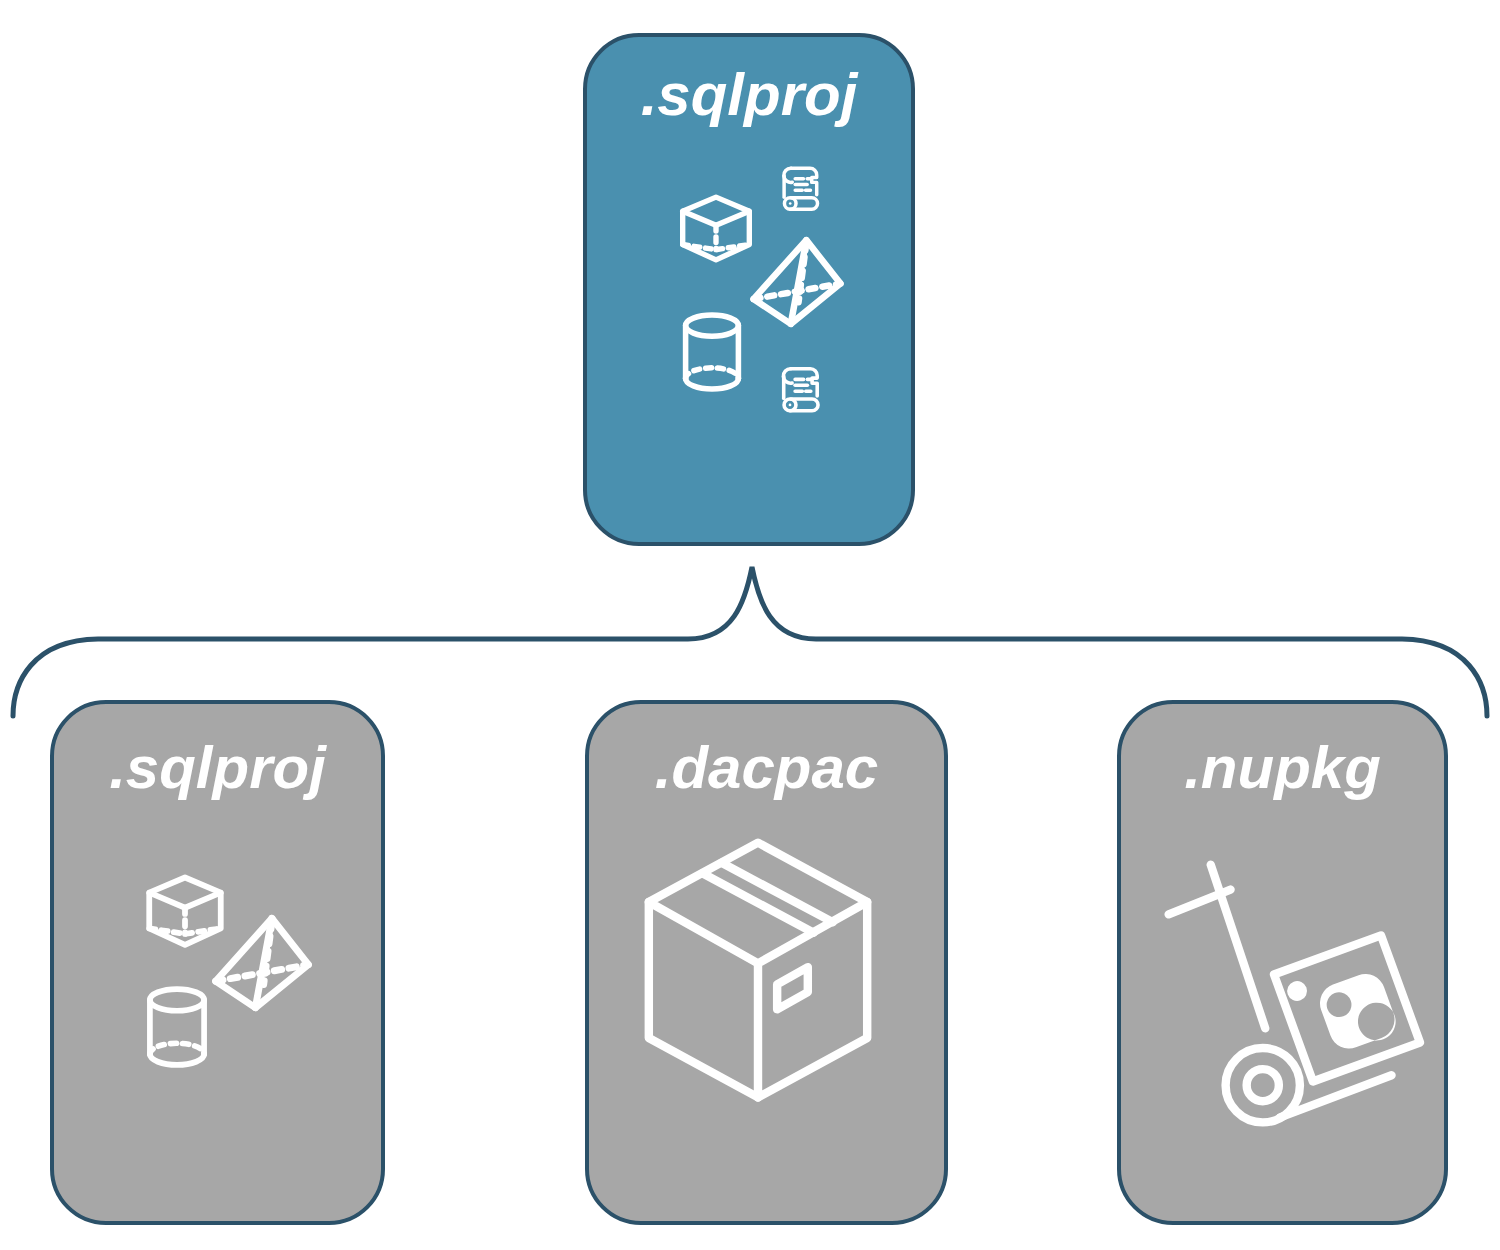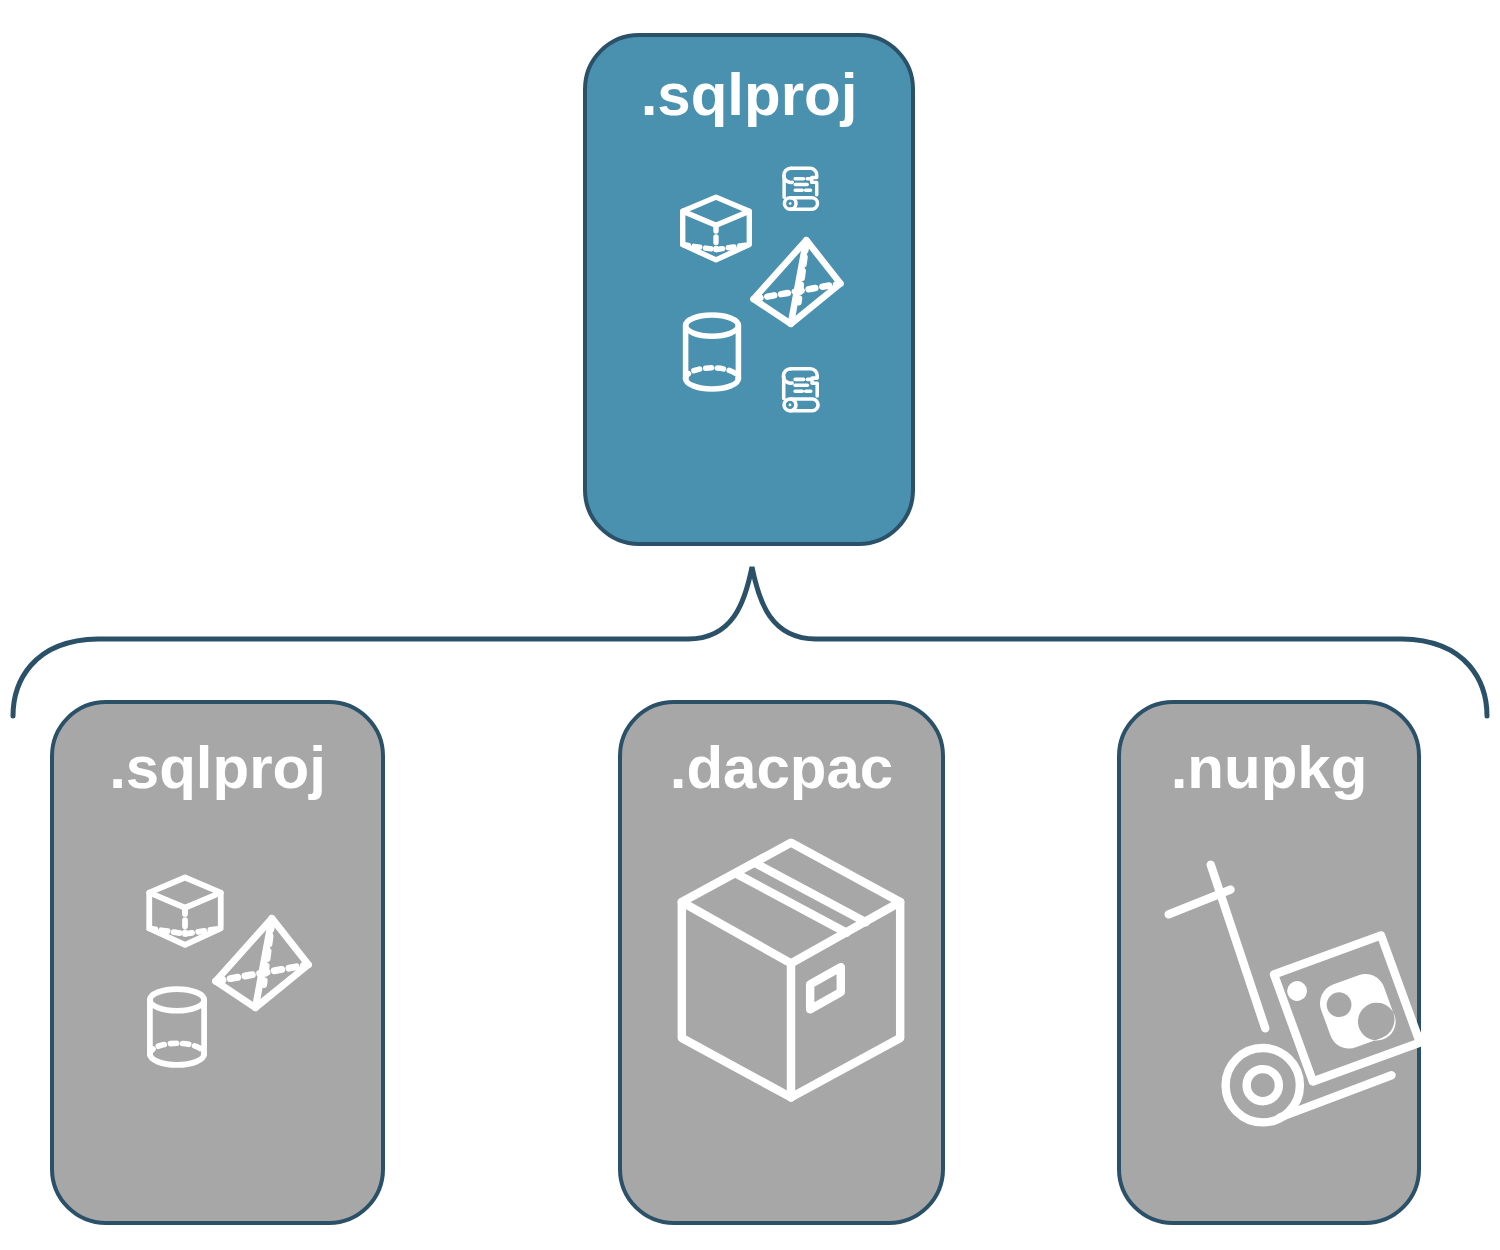--- a/index.html
+++ b/index.html
@@ -1,23 +1,23 @@
 <!DOCTYPE html>
 <html style="--accent: #4A90AF; --muted: #A7A7A7; --line: #2B5169; --text: #2D5B7B; --icon: #FFFFFF;"><head>
 <meta charset="utf-8">
 <style>
   html,body{margin:0;padding:0;background:#fff;}
   .canvas{position:relative;width:1500px;height:1250px;background:#fff;overflow:hidden;
-          font-family:"Liberation Sans", sans-serif;}
+          font-family:"Liberation Sans", sans-serif;font-style:italic;}
   .node{position:absolute;border:4px solid var(--line,#2B5169);border-radius:56px;box-sizing:border-box;}
   .node.root{left:583px;top:33px;width:332px;height:513px;background:var(--accent,#4A90AF);}
   .node.child{top:700px;width:333px;height:525px;background:var(--muted,#A7A7A7);}
   .node.c0{left:50px;width:335px;}
-  .node.c1{left:618px;width:327px;}
-  .node.c2{left:1117px;width:304px;}
+  .node.c1{left:585px;width:363px;}
+  .node.c2{left:1117px;width:331px;}
   .node-label{width:100%;text-align:center;color:#fff;font-weight:700;font-size:60px;line-height:1.05;}
   .node.root .node-label{padding-top:26px;}
   .node.child .node-label{padding-top:32px;}
   .icons{position:absolute;color:var(--icon,#FFFFFF);}
   .root-icons{left:86px;top:126px;width:180px;height:260px;}
   .c0-icons{left:85px;top:163px;width:230px;height:210px;}
   .c1-icons{left:50px;top:131px;width:238px;height:272px;}
   .c2-icons{left:8px;top:136px;width:322px;height:322px;}
   .brace{position:absolute;left:0;top:555px;width:1500px;height:175px;}
   .brace path{stroke:var(--line,#2B5169);stroke-width:5;fill:none;stroke-linecap:round;}

